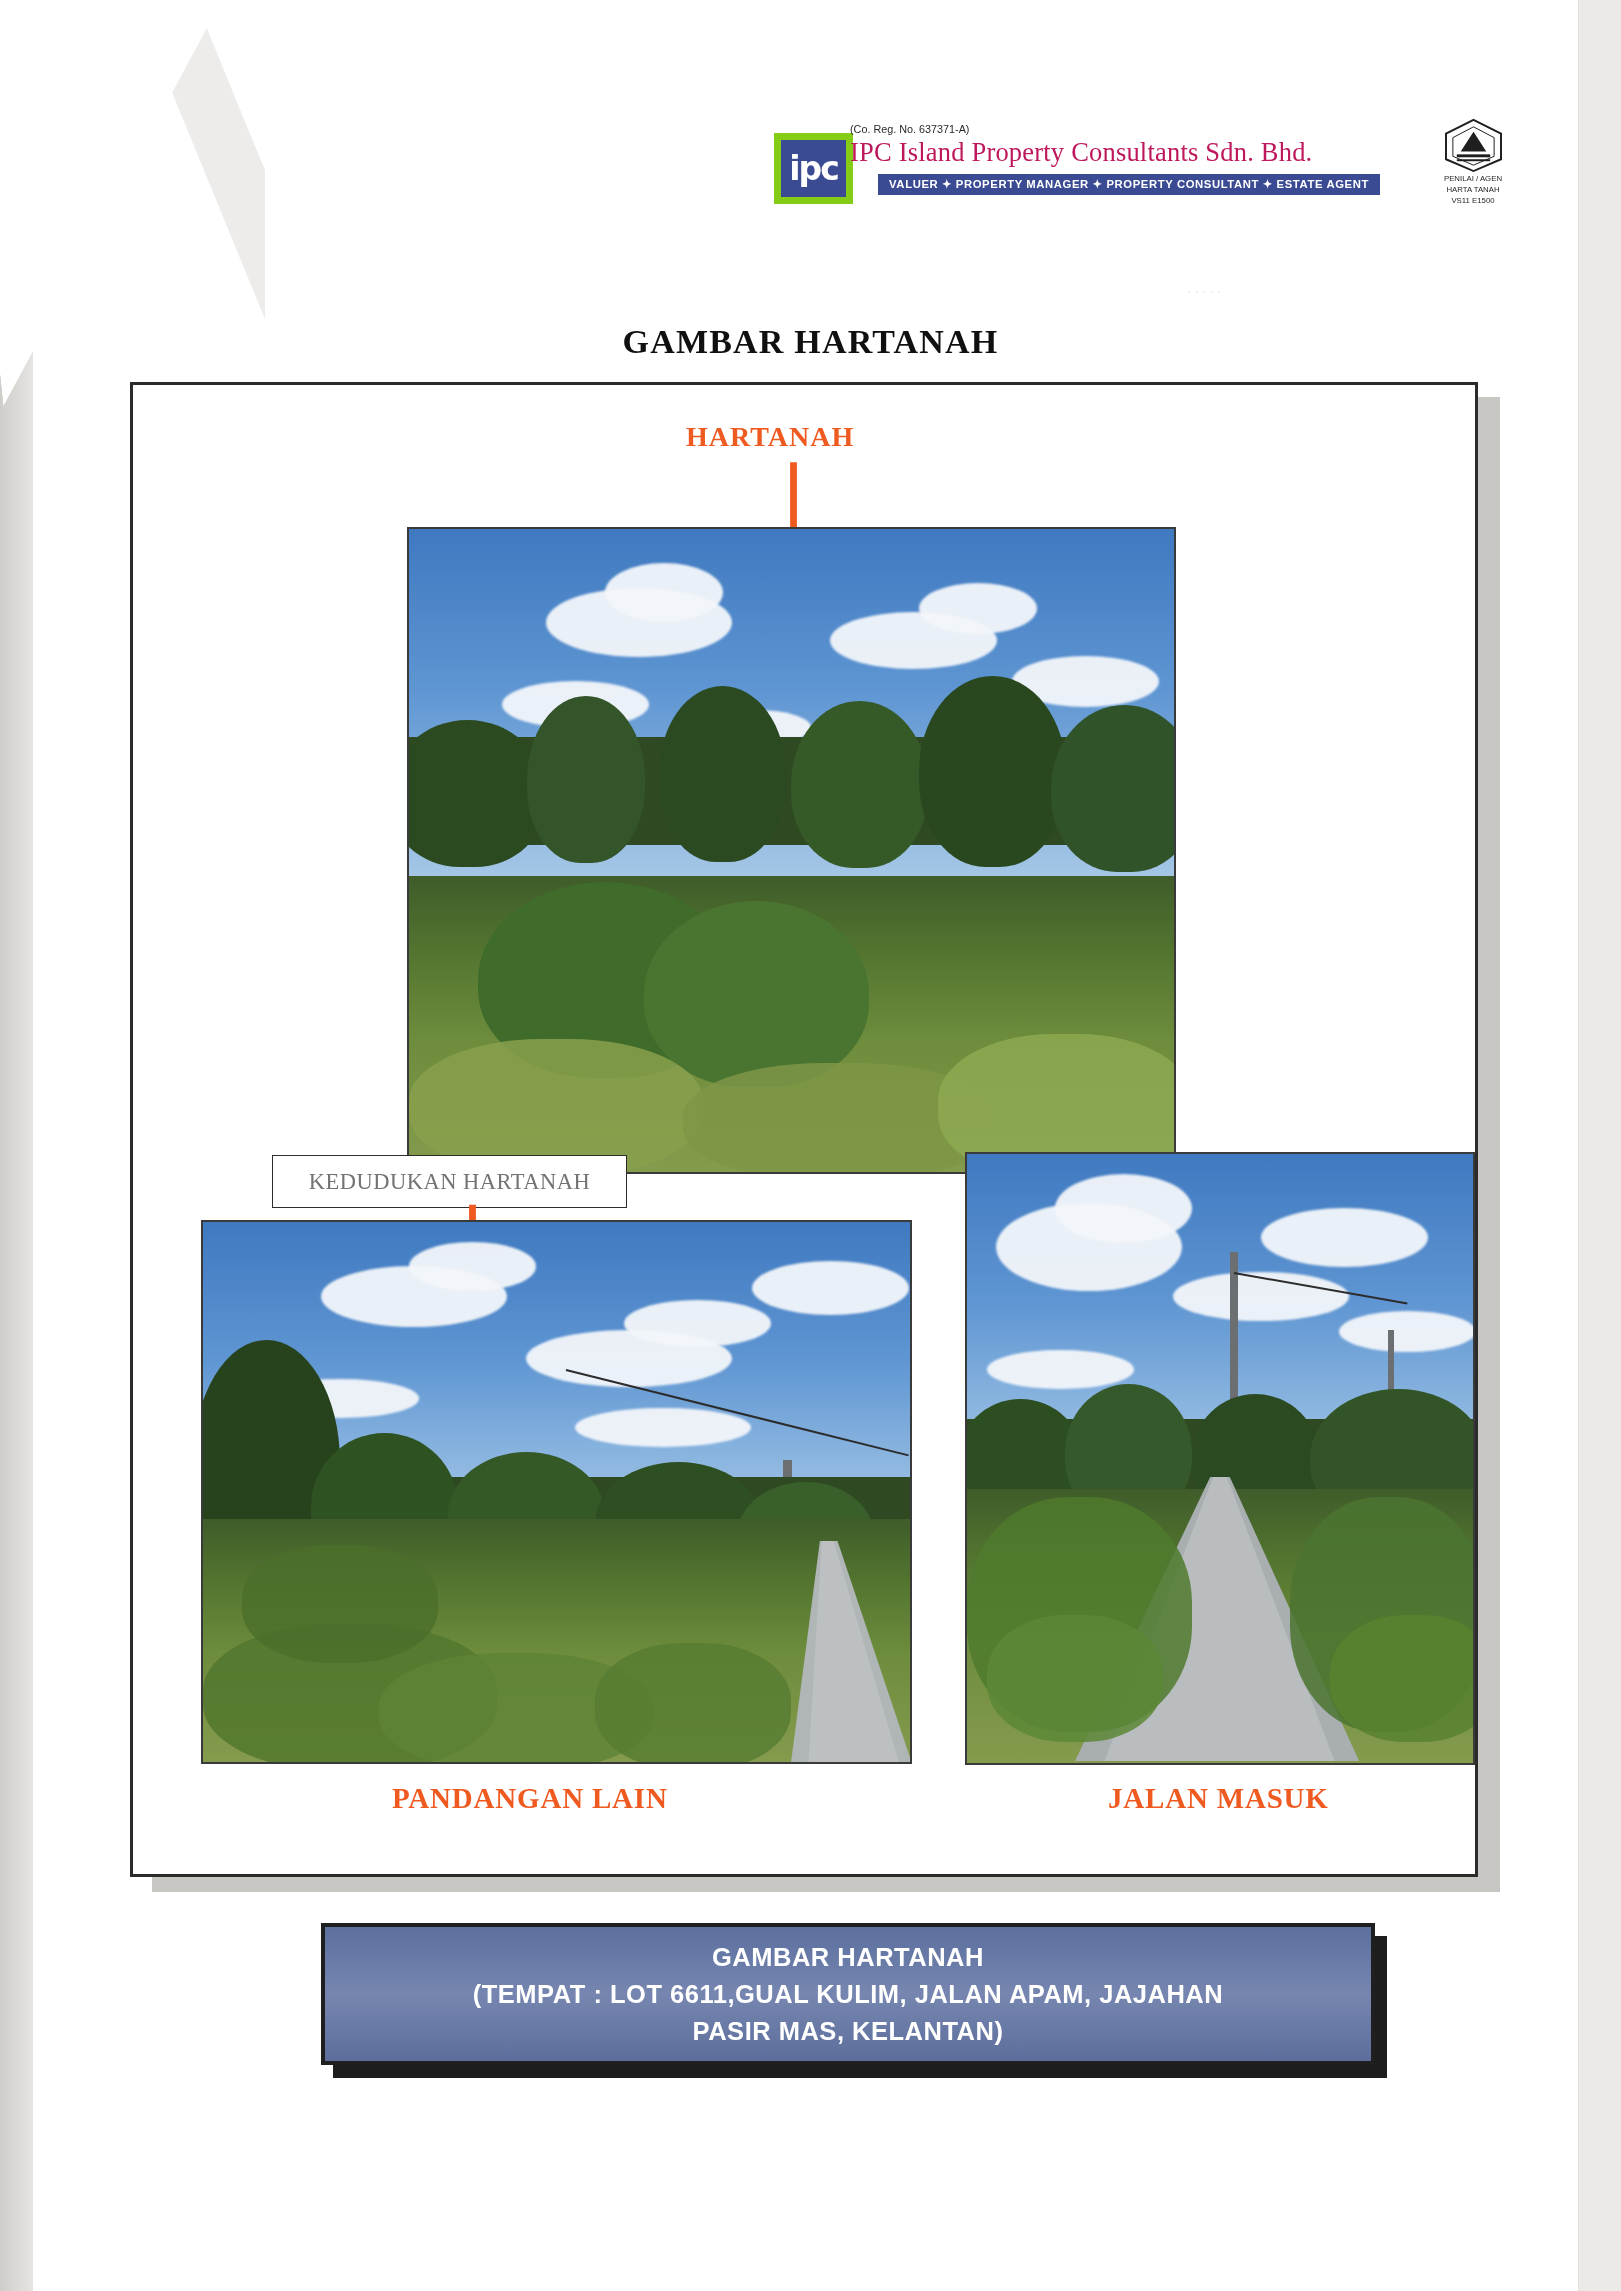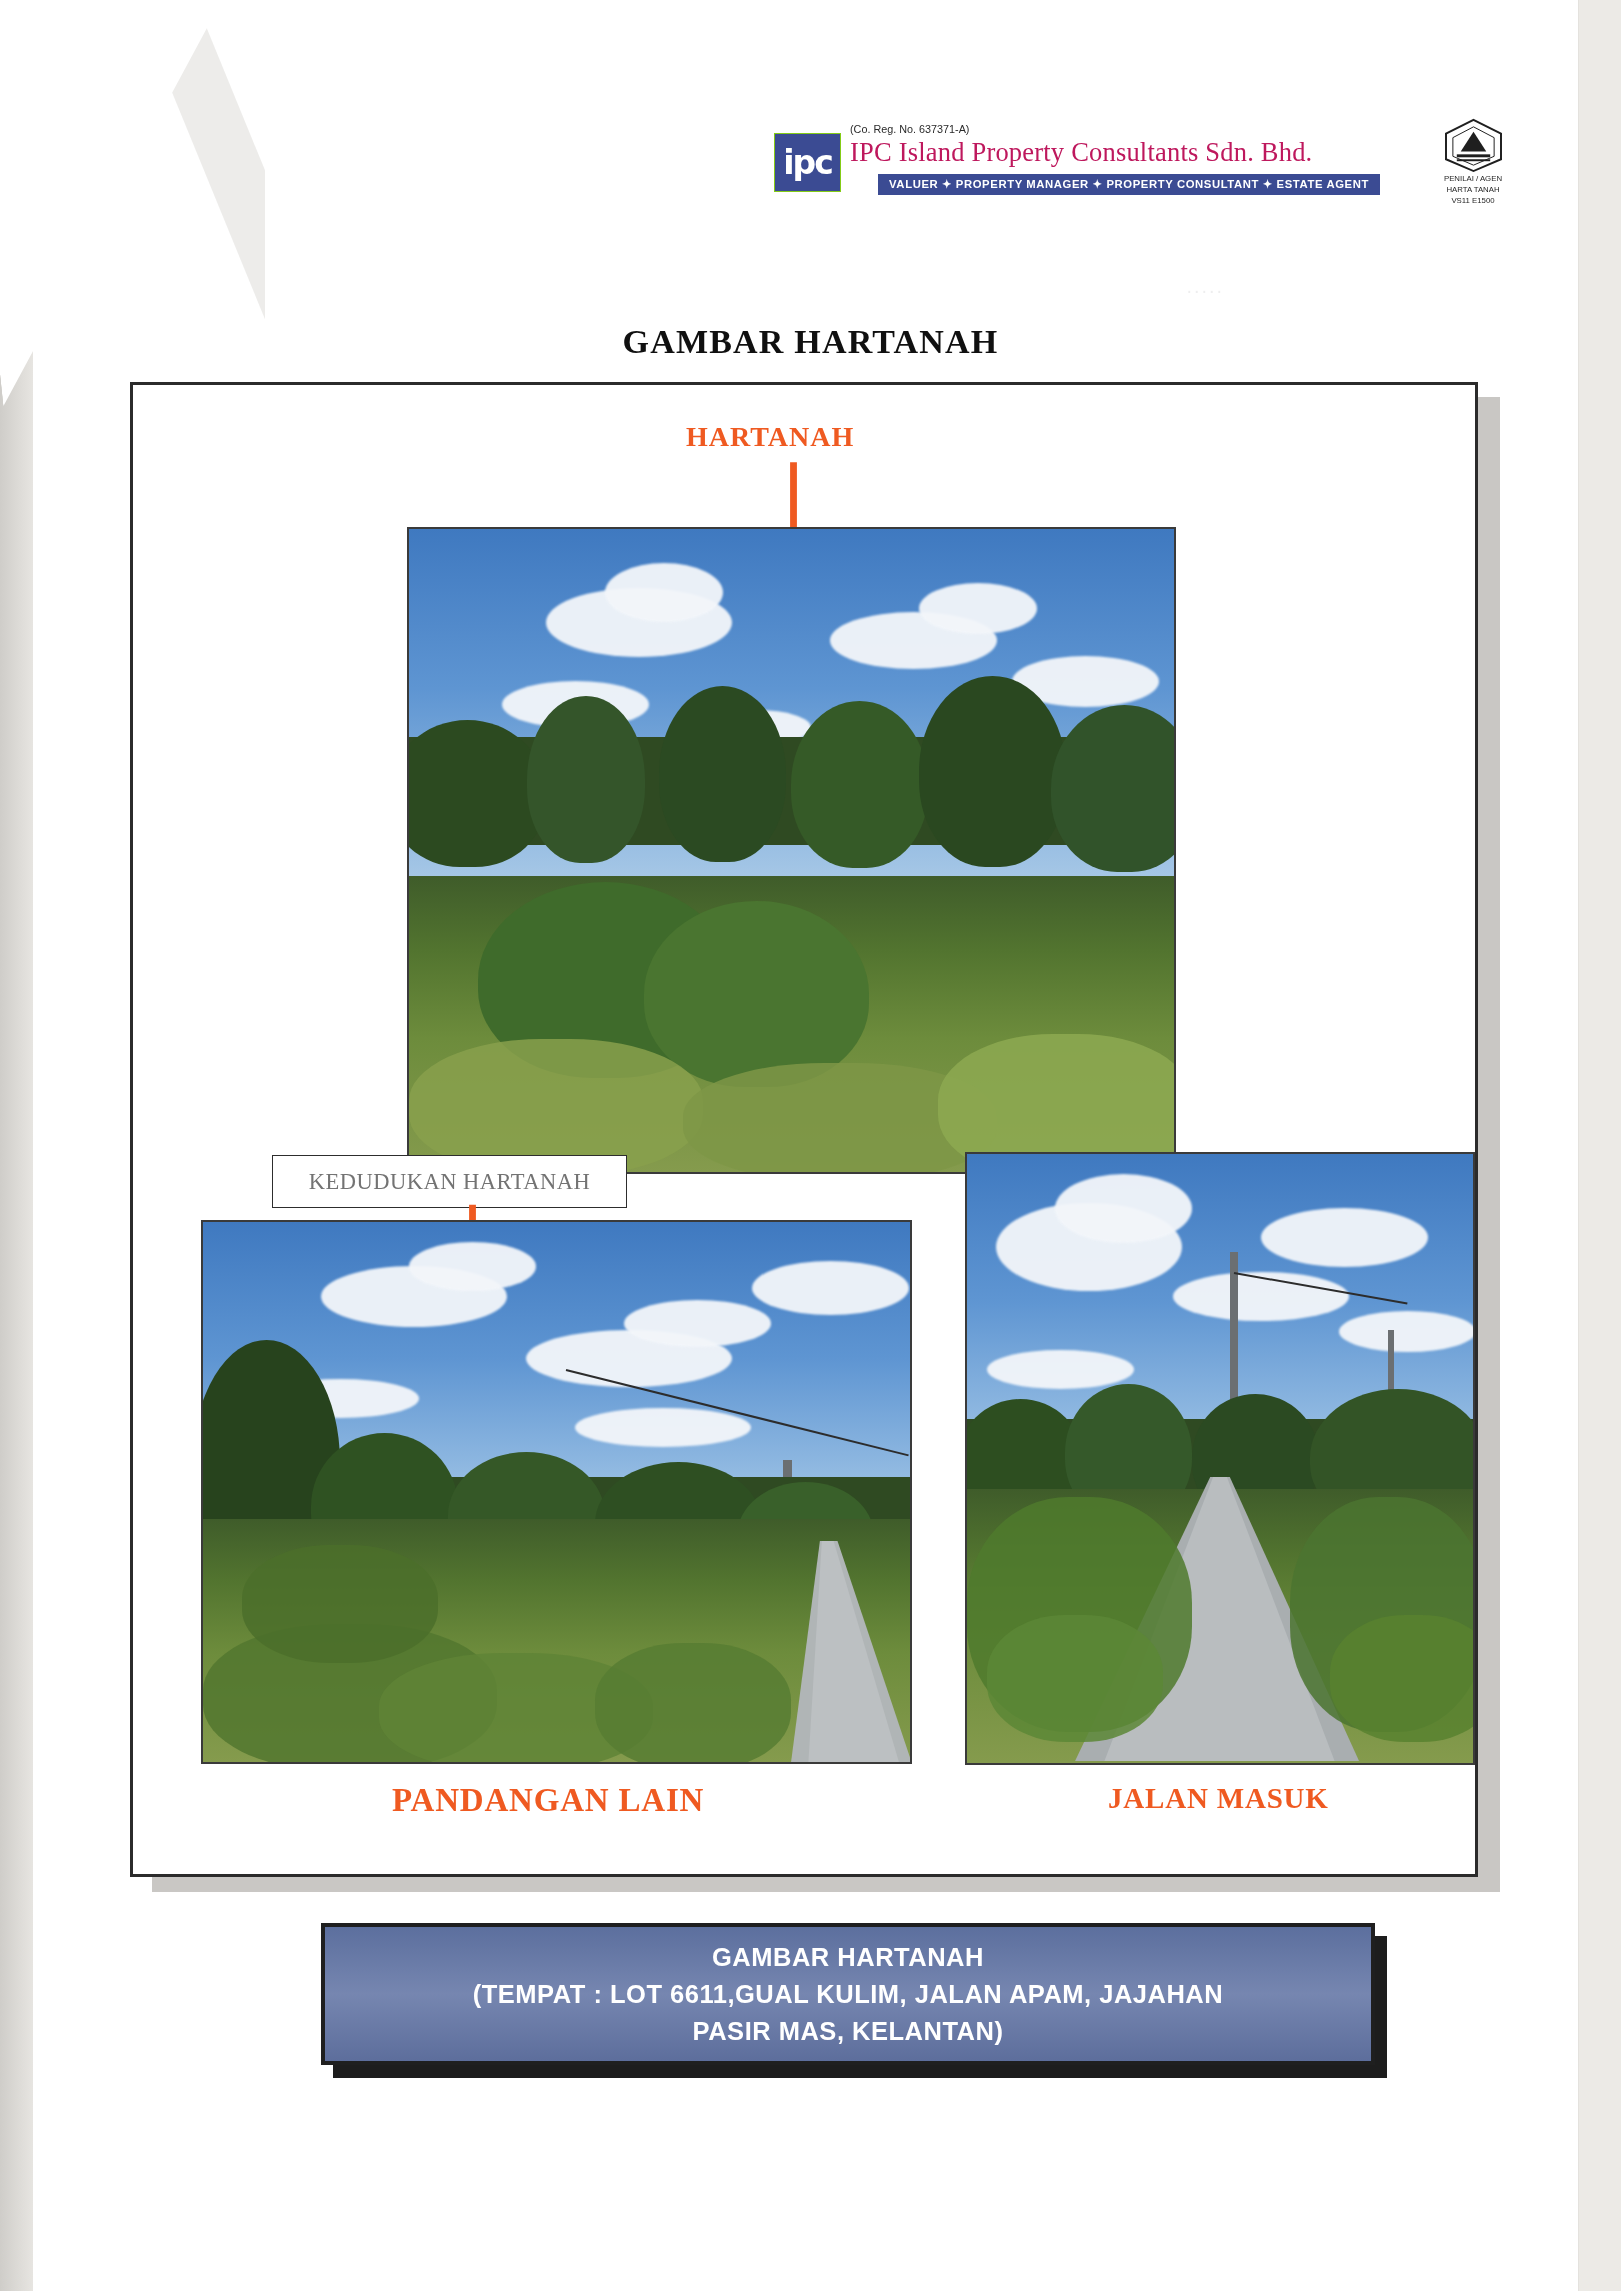--- a/index.html
+++ b/index.html
@@ -89,21 +89,21 @@
     width: 608px;
     height: 78px;
   }
   .lh-logo {
     position: absolute;
     left: 0;
     top: 9.8px;
     width: 65px;
     height: 57px;
     background: #3b4b93;
-    border: 1px solid #84cc16;
+    border: 7px solid #84cc16;
     color: #fff;
     font-family: "DejaVu Sans", sans-serif;
     font-weight: 700;
     font-size: 33px;
     line-height: 57px;
     text-align: center;
     letter-spacing: -2px;
   }
   .lh-reg {
     position: absolute;
@@ -202,21 +202,21 @@
     font-size: 28px;
     letter-spacing: 1px;
     color: #ef5a21;
   }
   .cap-pandangan {
     position: absolute;
     left: 392px;
     top: 1782px;
     font-family: "Liberation Serif", serif;
     font-weight: 700;
-    font-size: 33px;
+    font-size: 29px;
     letter-spacing: 0.8px;
     color: #ef5a21;
   }
   .cap-jalan {
     position: absolute;
     left: 1108px;
     top: 1782px;
     font-family: "Liberation Serif", serif;
     font-weight: 700;
     font-size: 29px;

